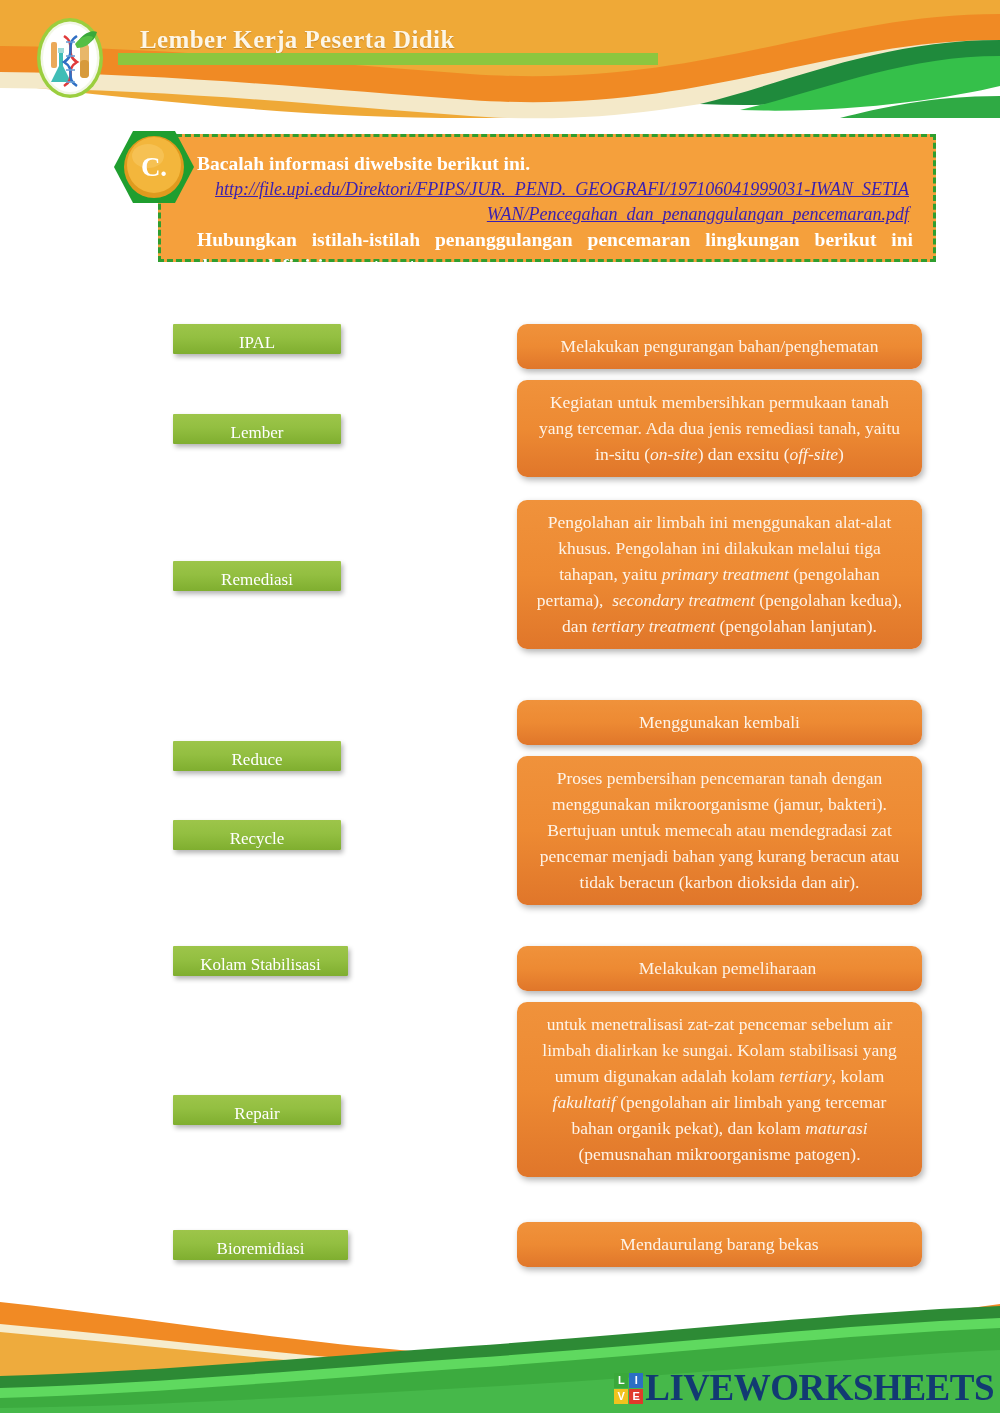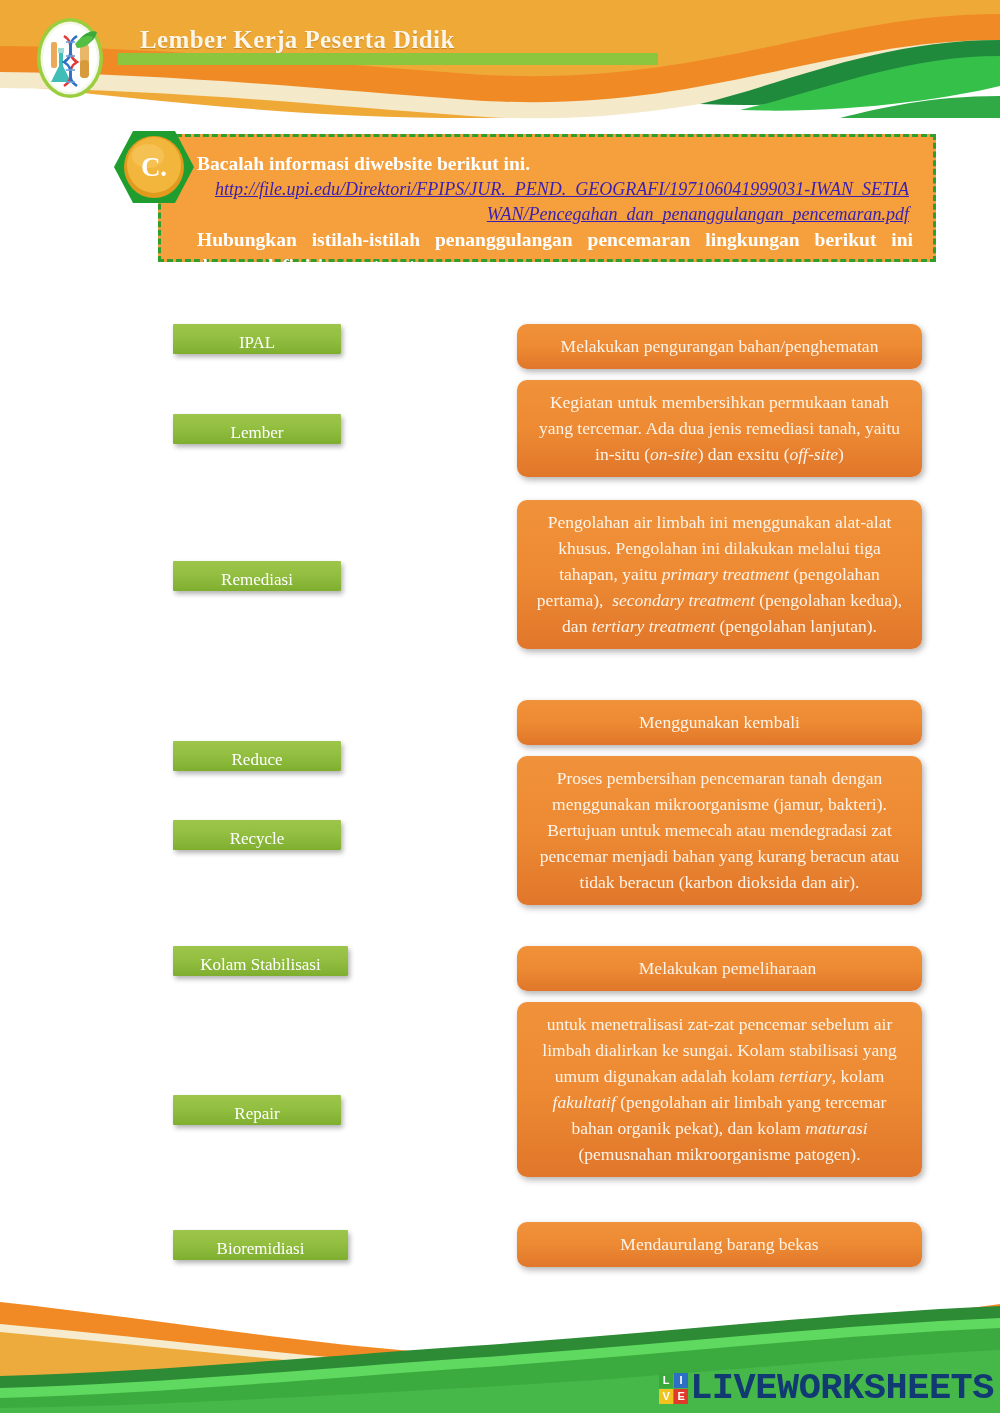--- a/index.html
+++ b/index.html
@@ -201,21 +201,21 @@
     font-family: "Liberation Sans", sans-serif;
     font-size: 11px;
     font-weight: bold;
     color: #ffffff;
   }
   .lw-l { background: #3aa83a; }
   .lw-i { background: #2c6fc4; }
   .lw-v { background: #f0c31e; }
   .lw-e { background: #e03a2a; }
   .lw-text {
-    font-family: Liberation Mono, monospace;
+    font-family: Liberation Serif, serif;
     font-size: 37px;
     font-weight: bold;
     color: #123a72;
     letter-spacing: -0.5px;
     line-height: 34px;
   }
 </style>
 </head>
 <body>
 

